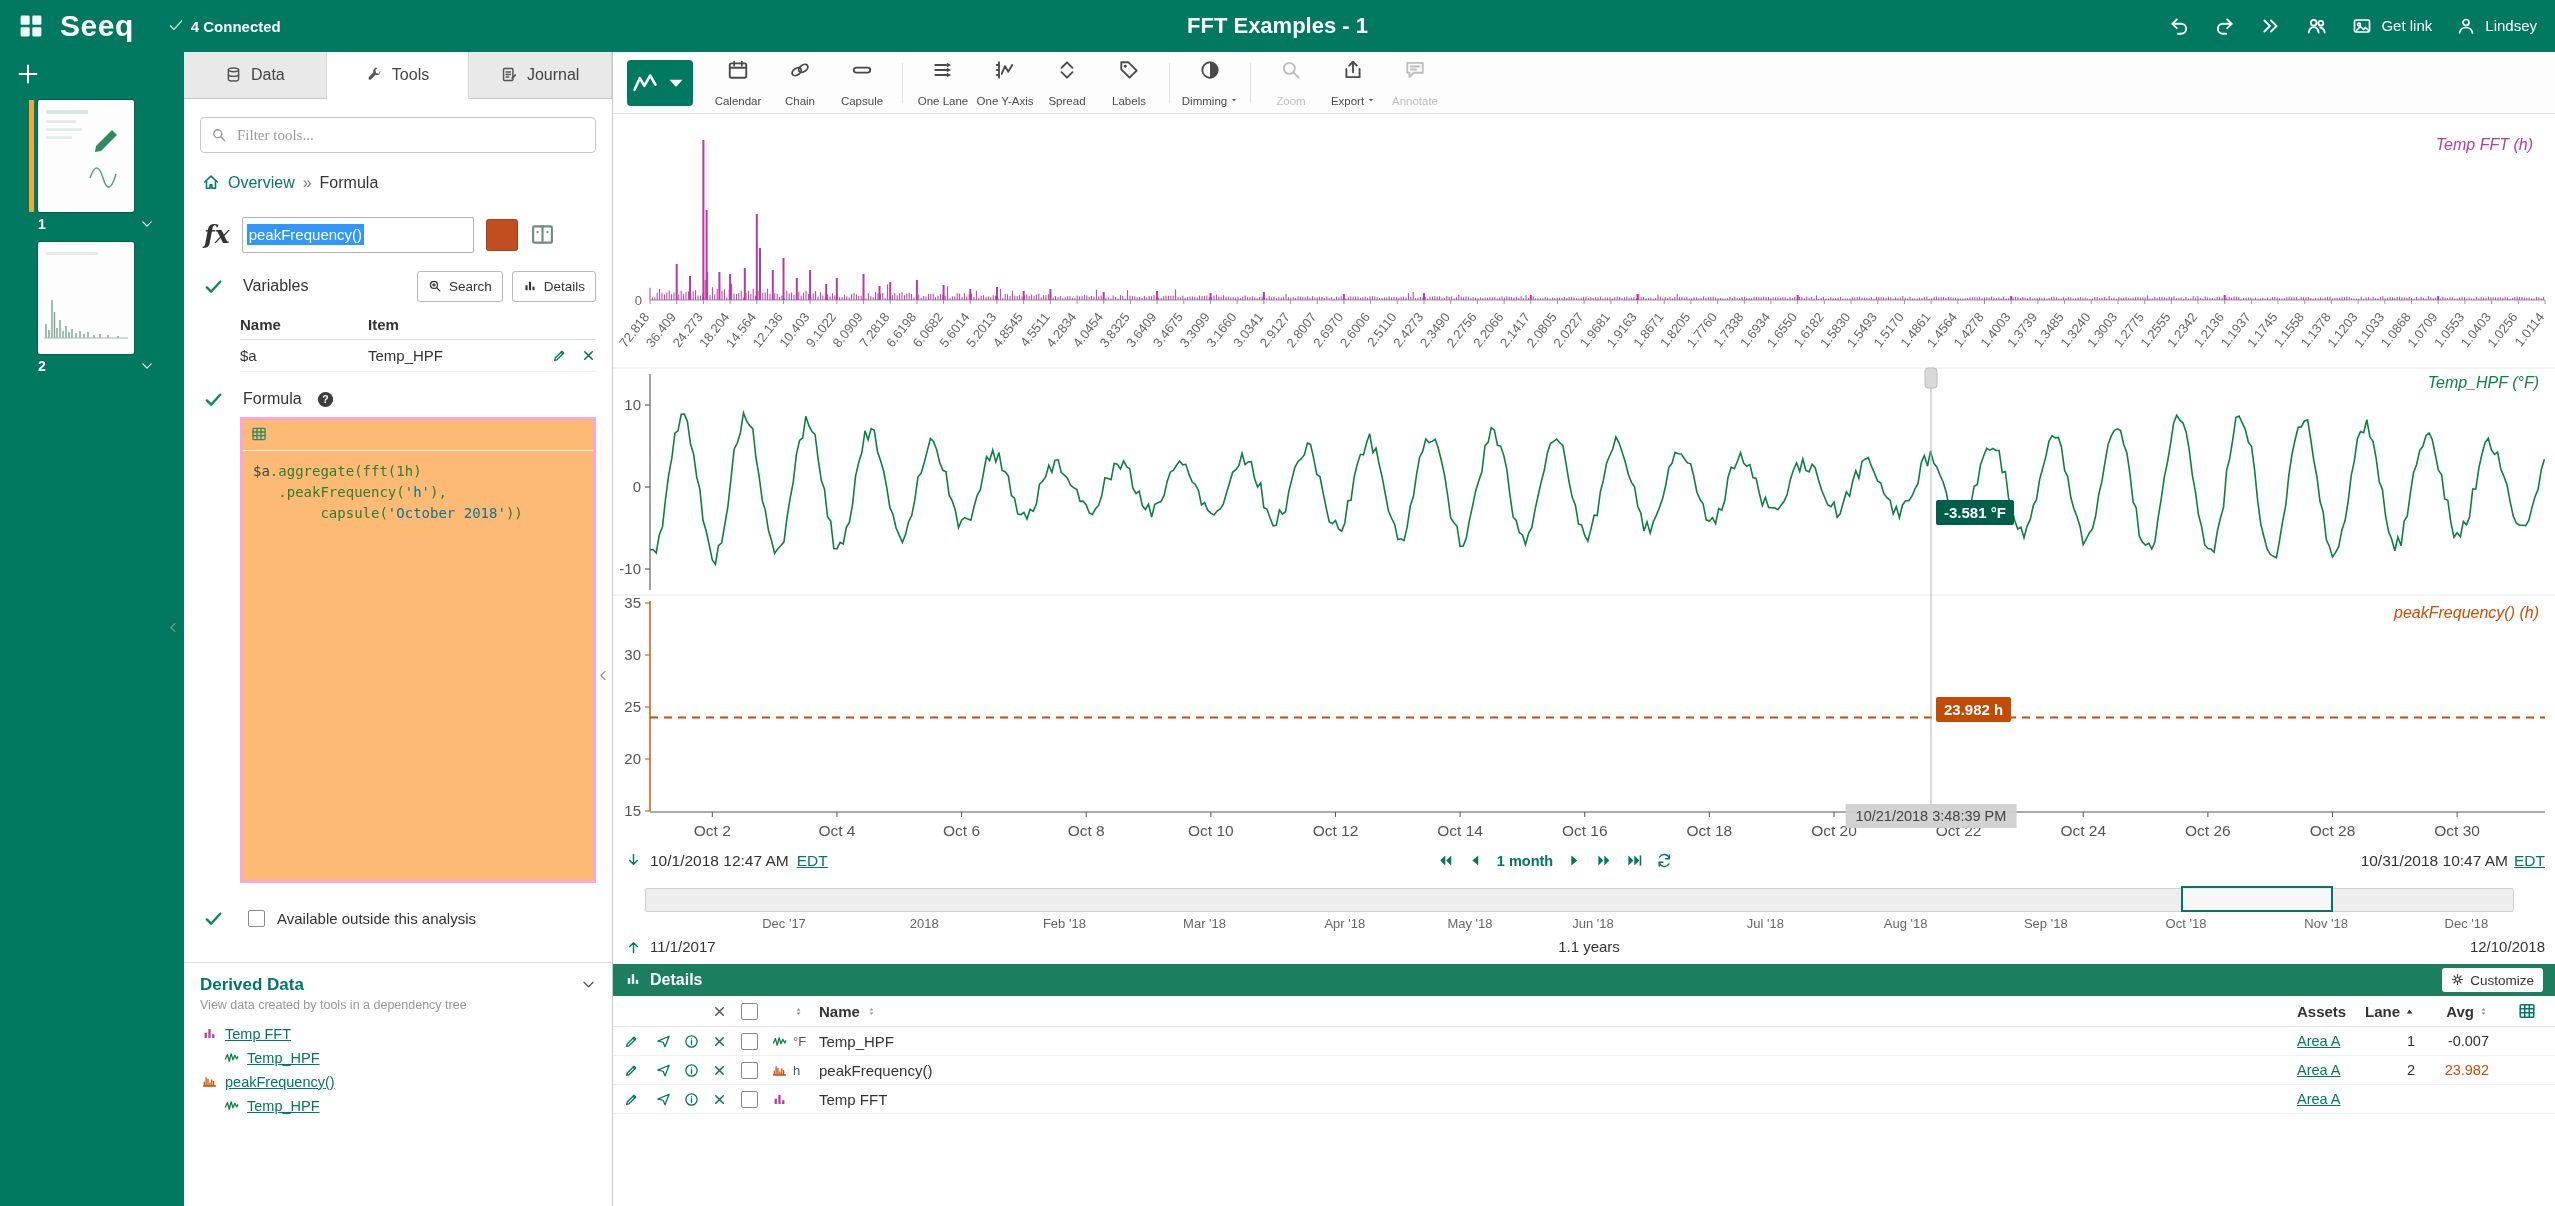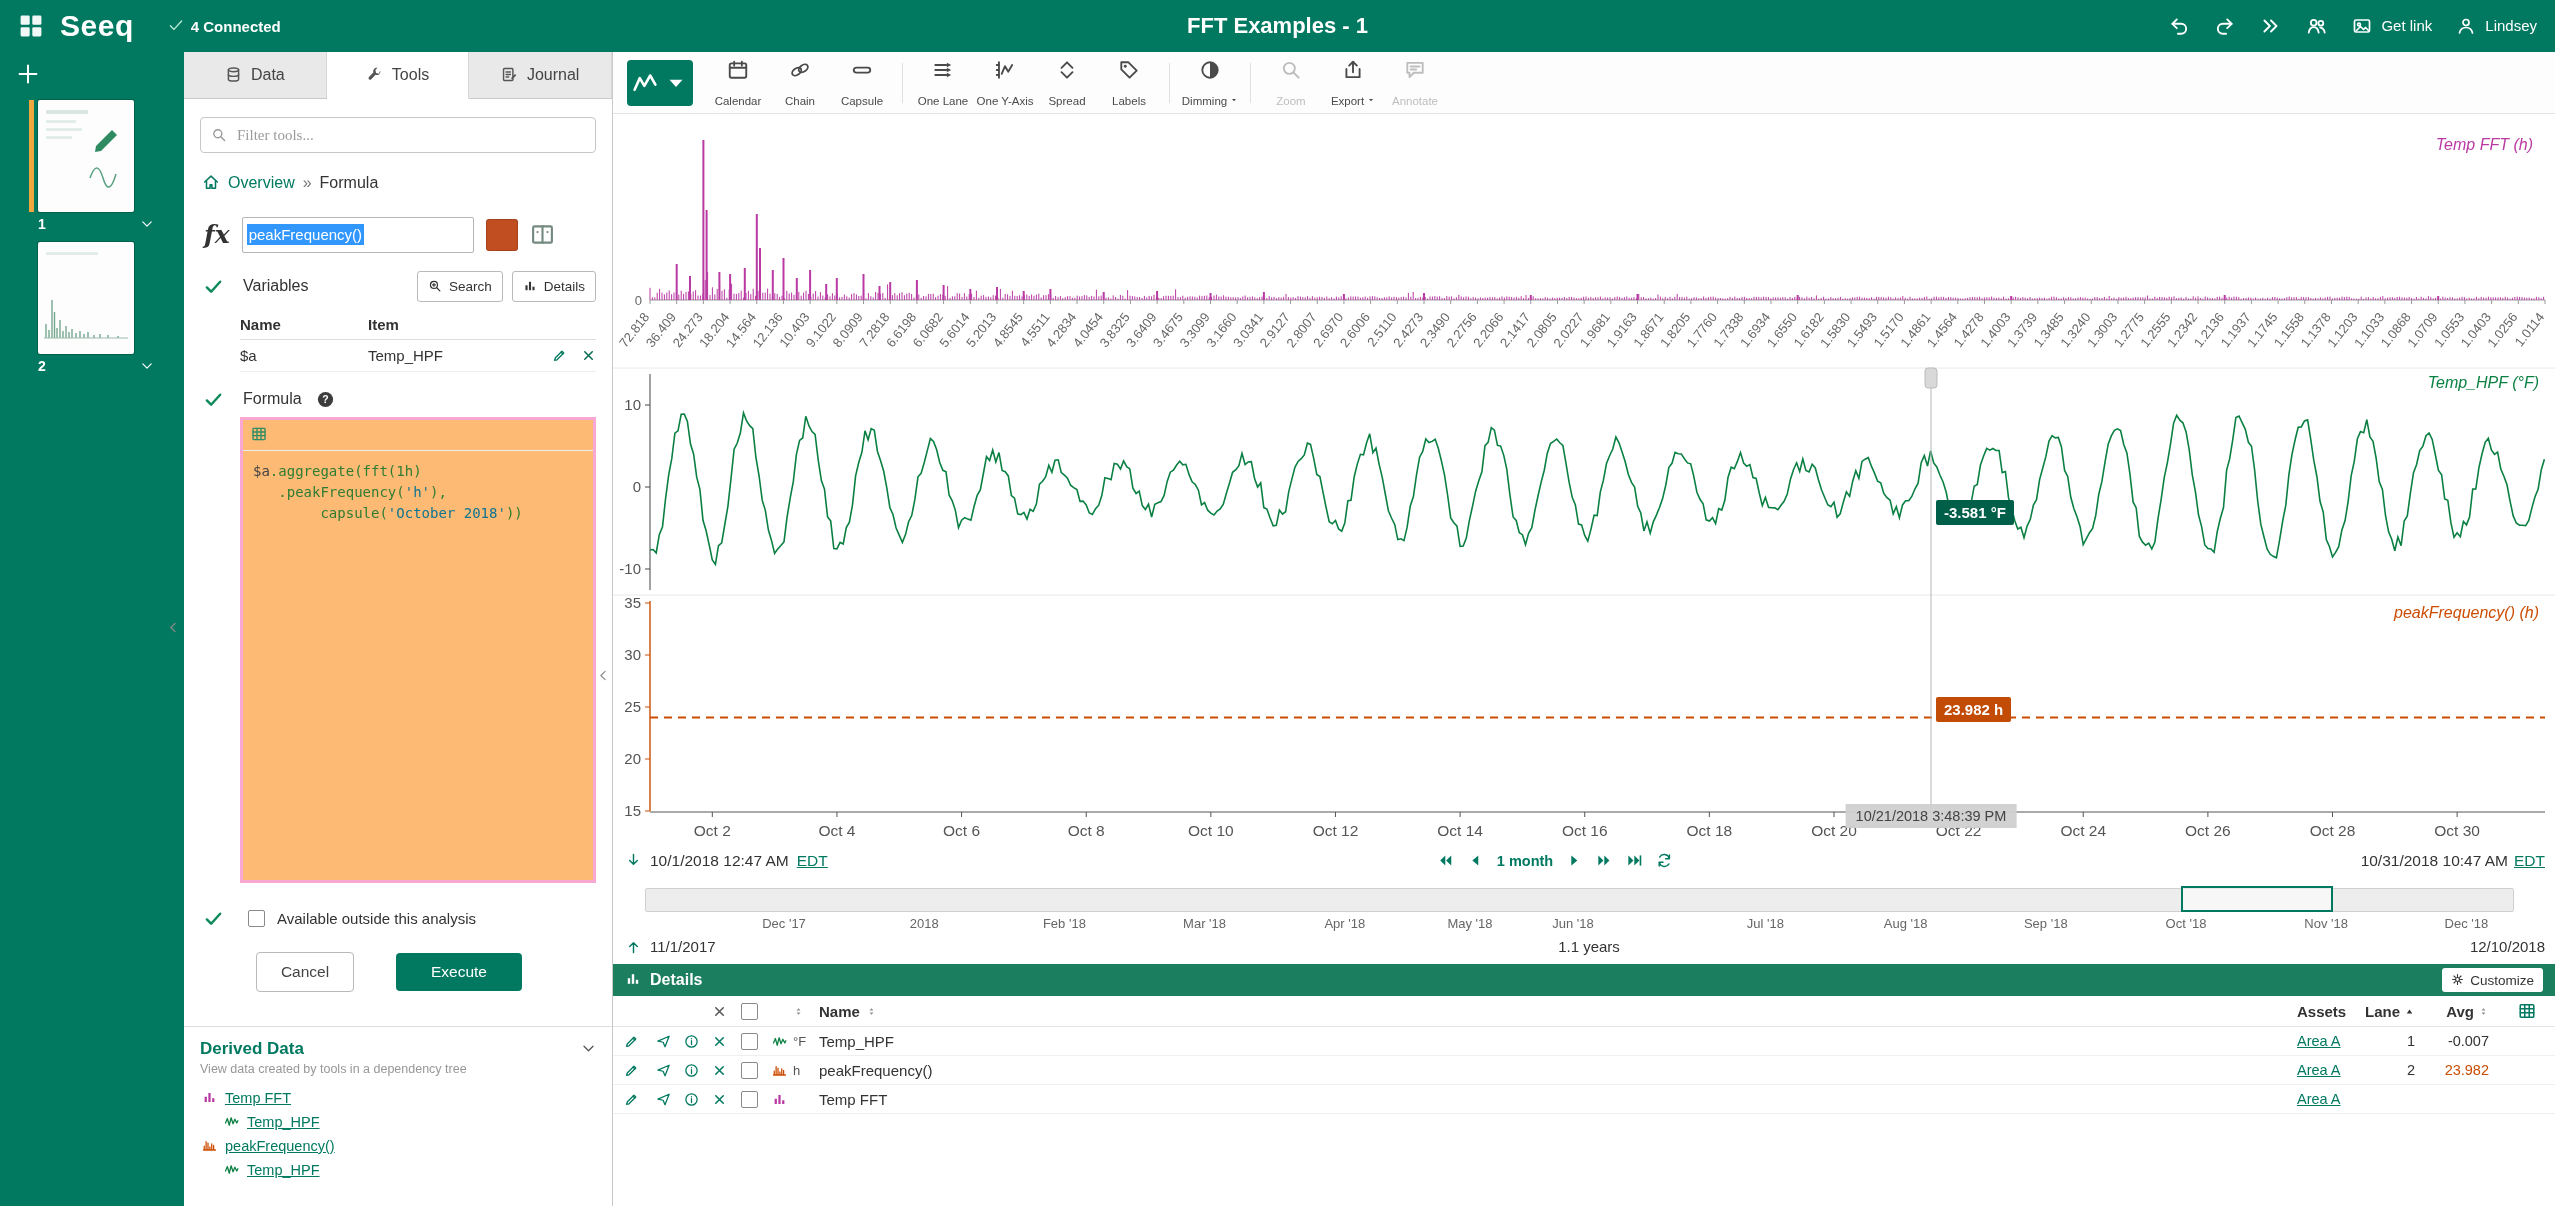--- a/index.html
+++ b/index.html
@@ -424,24 +424,20 @@
     <div class="availrow">
       <span class="checkmark">
           <svg class="ic" viewBox="0 0 20 20" aria-hidden="true">
             <path d="M3 11l4.5 4.5L17 5"></path>
           </svg>
         </span>
       <span class="cb"></span>
       <span class="lbl">Available outside this analysis</span>
     </div>
 
-    <div class="actions">
-      <span class="btn-cancel">Cancel</span>
-      <span class="btn-exec">Execute</span>
-    </div>
 
     <div class="derived">
       <div class="dd-head">
         <span class="dd-title">Derived Data</span>
         <span class="dd-chev">
             <svg class="ic" viewBox="0 0 20 20" aria-hidden="true">
               <path d="M4 7l6 6 6-6"></path>
             </svg>
           </span>
       </div>
@@ -906,21 +902,21 @@
     <div class="timeline-bar">
       <div class="timeline-sel"></div>
     </div>
     <div class="timeline-months" id="timeline-months">
         <span style="left: 171px;">Dec '17</span>
         <span style="left: 311.2px;">2018</span>
         <span style="left: 451.4px;">Feb '18</span>
         <span style="left: 591.6px;">Mar '18</span>
         <span style="left: 731.8px;">Apr '18</span>
         <span style="left: 857px;">May '18</span>
-        <span style="left: 960px;">Jun '18</span>
+        <span style="left: 980px;">Jun '18</span>
         <span style="left: 1152.4px;">Jul '18</span>
         <span style="left: 1292.6px;">Aug '18</span>
         <span style="left: 1432.8px;">Sep '18</span>
         <span style="left: 1573px;">Oct '18</span>
         <span style="left: 1713.2px;">Nov '18</span>
         <span style="left: 1853.4px;">Dec '18</span>
       </div>
     <div class="timeline-meta">
       <span class="tm-start">
         <span><svg class="ic" viewBox="0 0 20 20" aria-hidden="true">

